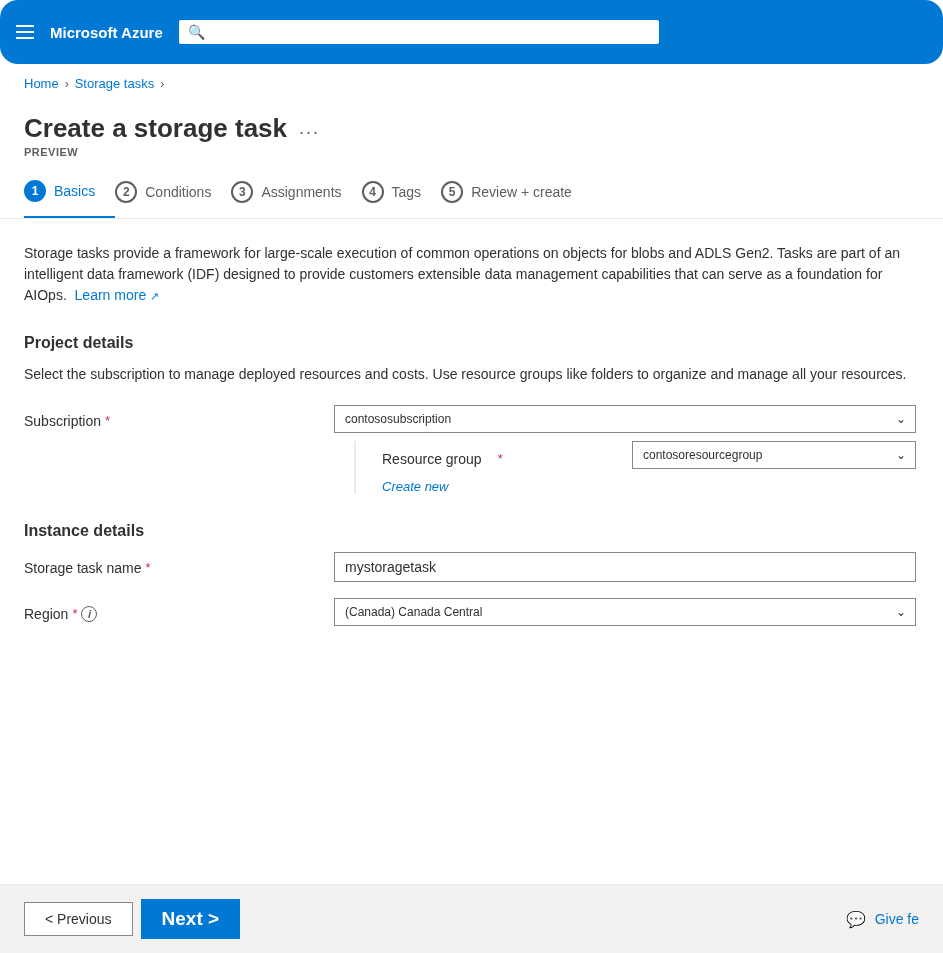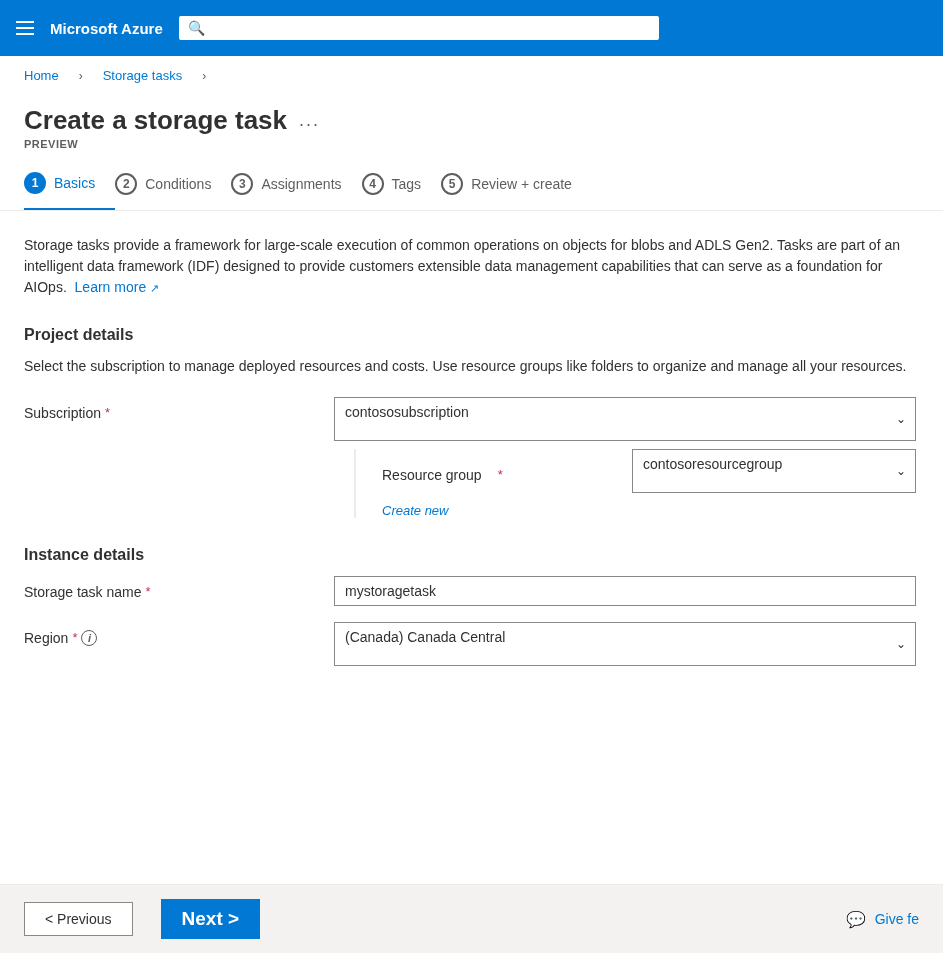--- a/index.html
+++ b/index.html
@@ -1,25 +1,26 @@
 <!DOCTYPE html>
 <html><head>
   <meta charset="utf-8">
   <style>
     * { box-sizing: border-box; margin: 0; padding: 0; }
     body { font-family: 'Segoe UI', Arial, sans-serif; font-size: 14px; color: #323130; background: #fff; }
 
     
     .top-nav {
       background: #0078d4;
-      height: 56px;
+      height: 64px;
       display: flex;
       align-items: center;
       padding: 0 16px;
       gap: 16px;
+      border-radius: 18px;
     }
     .nav-hamburger {
       color: #fff;
       font-size: 18px;
       cursor: pointer;
       display: flex;
       flex-direction: column;
       gap: 4px;
     }
     .nav-hamburger span {
@@ -52,21 +53,21 @@
       width: 100%;
       background: transparent;
     }
     .search-icon-nav { color: #605e5c; font-size: 14px; }
 
     
     .breadcrumb {
       padding: 12px 24px 0;
       display: flex;
       align-items: center;
-      gap: 20px;
+      gap: 6px;
       font-size: 13px;
       color: #0078d4;
     }
     .breadcrumb-separator { color: #605e5c; font-size: 12px; }
     .breadcrumb a { color: #0078d4; text-decoration: none; }
 
     
     .page-header {
       padding: 8px 24px 0;
       display: flex;
@@ -186,22 +187,22 @@
       gap: 4px;
       flex-shrink: 0;
     }
     .required-star { color: #c4314b; font-size: 13px; }
     .form-control {
       flex: 1;
       max-width: 590px;
     }
     .form-select {
       width: 100%;
-      padding: 6px 36px 20px 10px;
-      font-size: 14px;
+      padding: 6px 36px 6px 10px;
+      font-size: 12px;
       border: 1px solid #8a8886;
       background: #fff;
       color: #323130;
       appearance: none;
       -webkit-appearance: none;
       cursor: pointer;
       position: relative;
       outline: none;
     }
     .select-wrapper {
@@ -255,21 +256,21 @@
     .footer {
       position: fixed;
       bottom: 0;
       left: 0;
       right: 0;
       background: #f3f2f1;
       border-top: 1px solid #edebe9;
       padding: 14px 24px;
       display: flex;
       align-items: center;
-      gap: 28px;
+      gap: 8px;
     }
     .btn-secondary {
       padding: 8px 20px;
       font-size: 14px;
       border: 1px solid #8a8886;
       background: #fff;
       color: #323130;
       cursor: pointer;
       font-family: inherit;
     }

